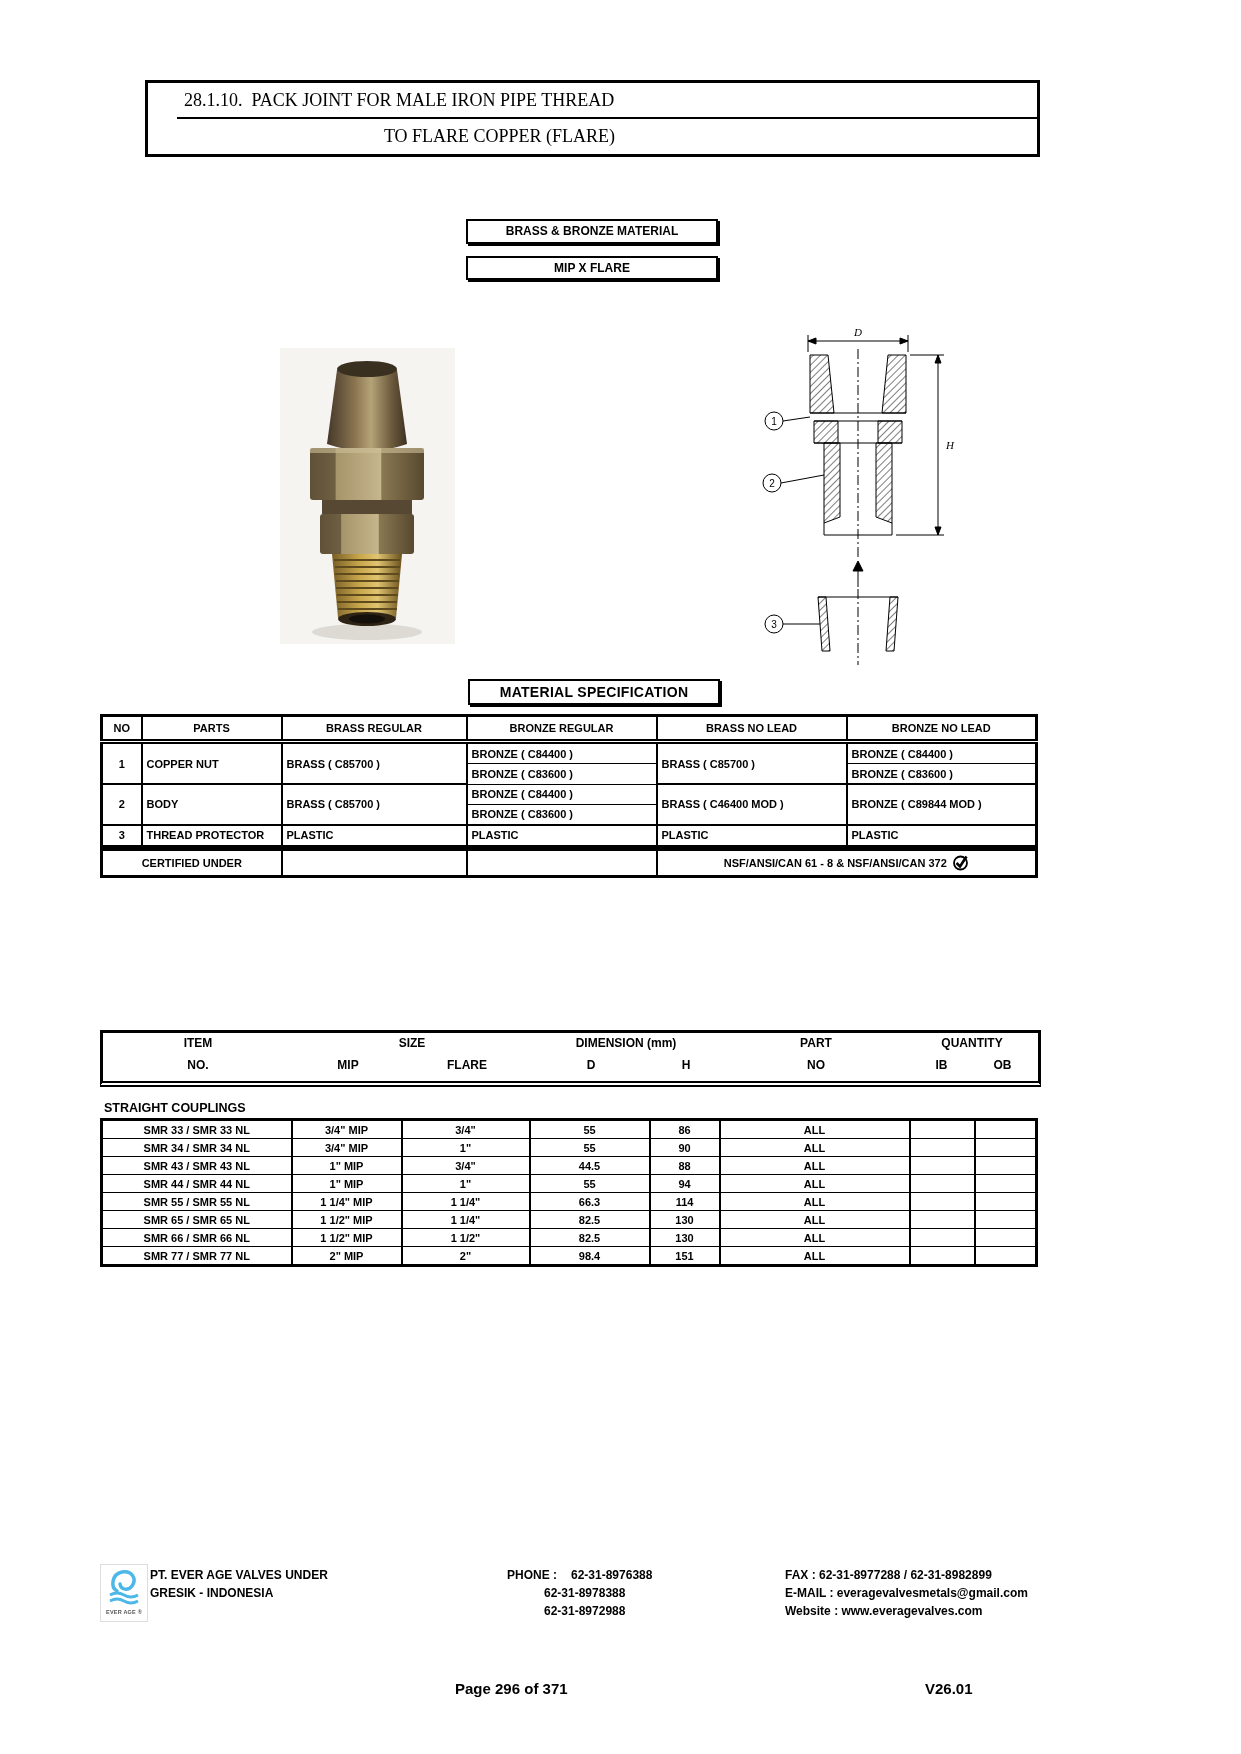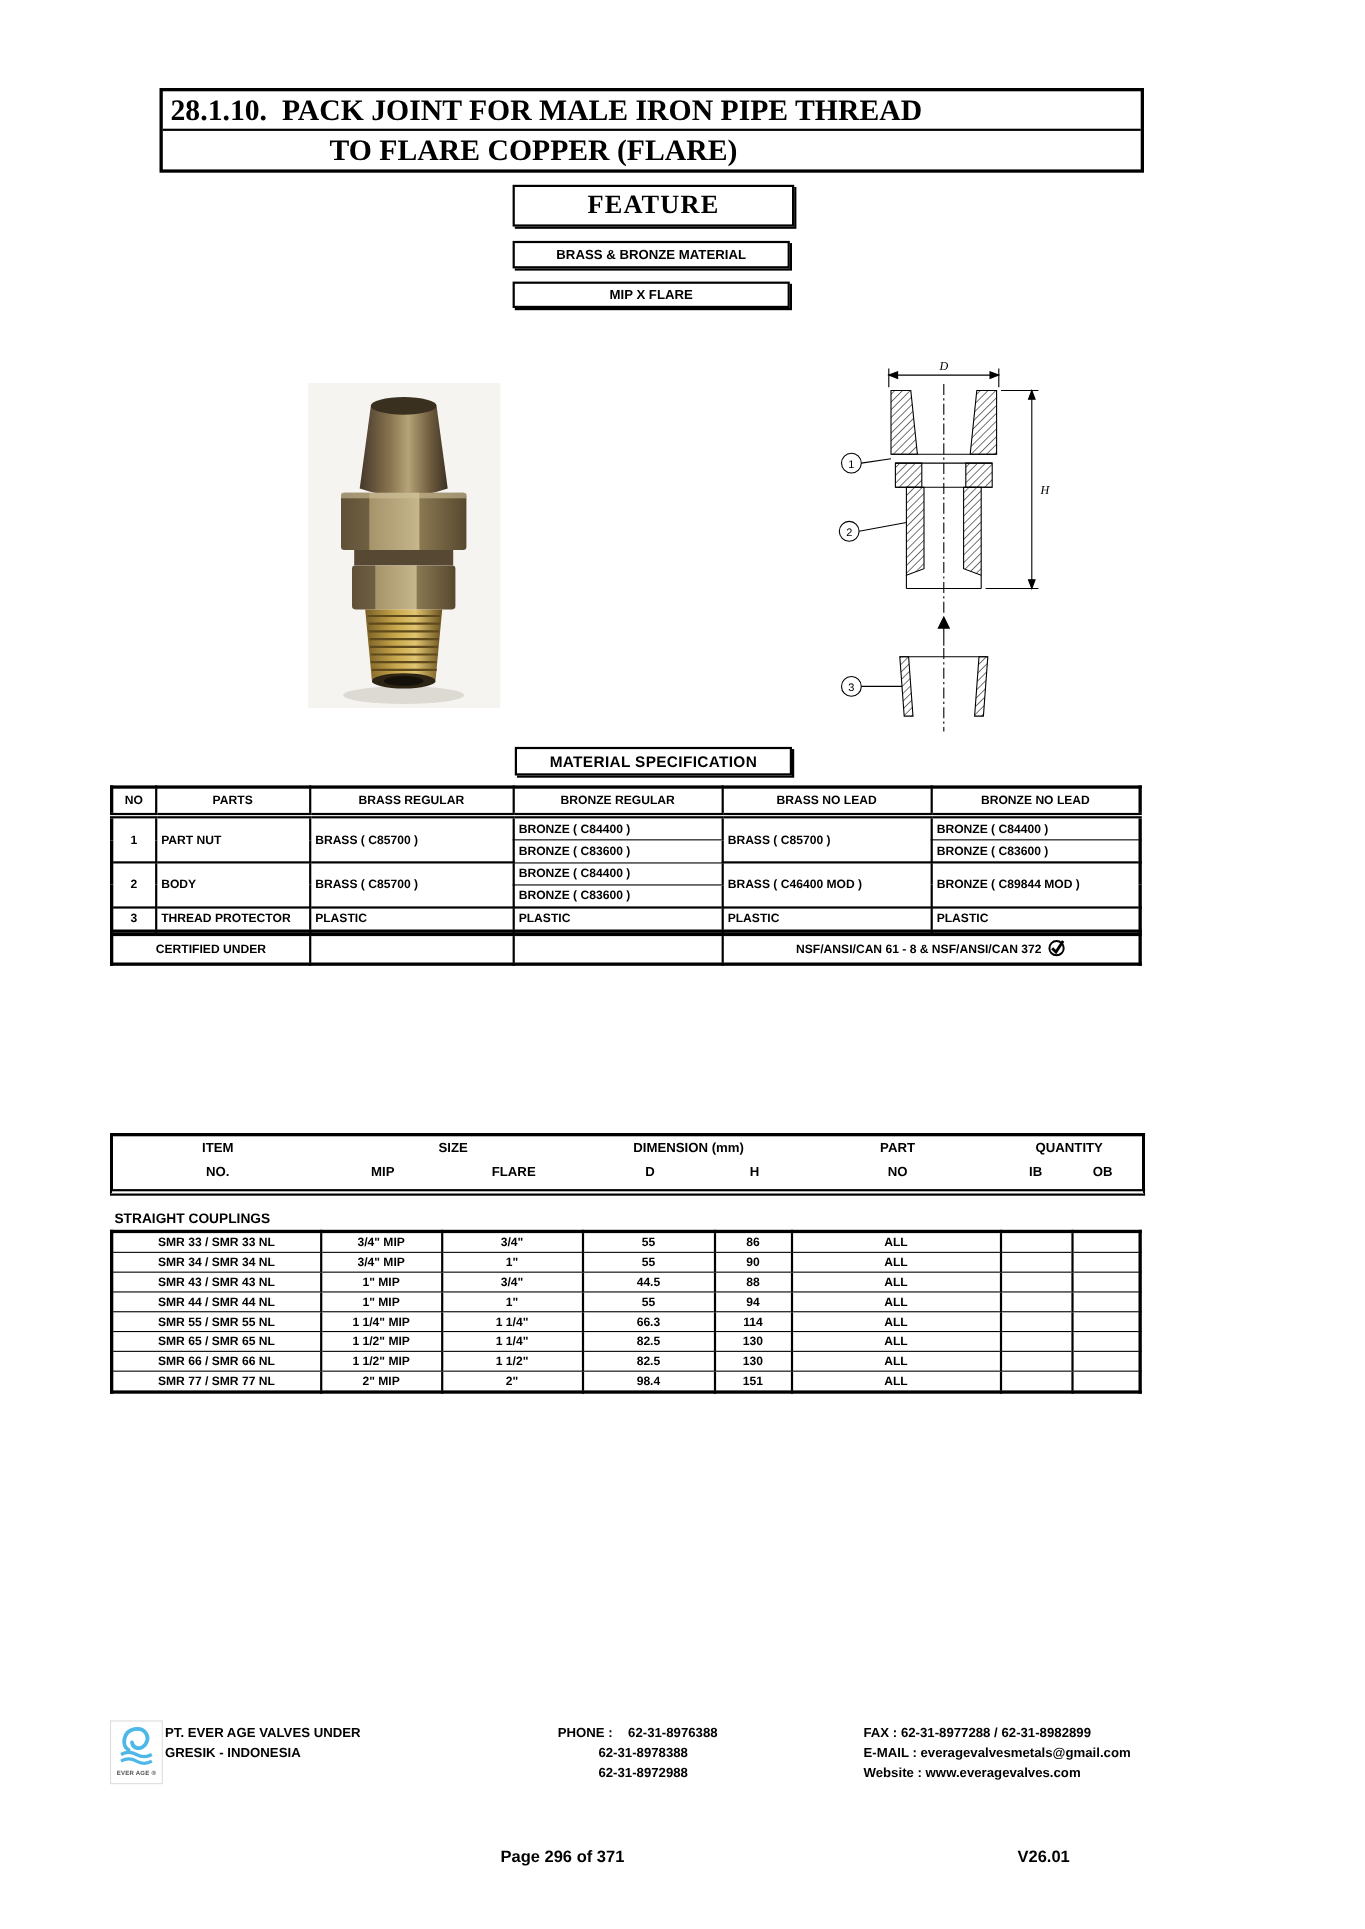--- a/index.html
+++ b/index.html
@@ -1,21 +1,21 @@
 <!DOCTYPE html>
 <html><head>
 <meta charset="utf-8">
 <style>
   html,body{margin:0;padding:0;background:#888;}
   #page{position:relative;width:1241px;height:1754px;background:#fff;margin:0 auto;
         font-family:"Liberation Sans",sans-serif;color:#000;overflow:hidden;}
   .abs{position:absolute;}
   
   #title-box{left:145px;top:80px;width:889px;border:3px solid #000;}
-  .title-line{font-family:"Liberation Serif",serif;font-weight:bold;font-size:27px;line-height:32px;white-space:nowrap;}
+  .title-line{font-family:"Liberation Serif",serif;font-weight:normal;font-size:18px;line-height:32px;white-space:nowrap;margin-left:29px;}
   #title-line1{padding:1px 0 1px 7px;}
   #title-line2{border-top:2px solid #000;padding:1px 215px 2px 0;text-align:center;}
   
   .frame{border:2px solid #000;box-shadow:2px 2px 0 0 #000;background:#fff;text-align:center;}
   #feature-box{left:466px;top:168px;width:252px;height:34px;font-family:"Liberation Serif",serif;
                font-weight:bold;font-size:24px;line-height:34px;letter-spacing:1px;}
   #badge1{left:466px;top:219px;width:248px;height:21px;font-weight:bold;font-size:12px;line-height:21px;}
   #badge2{left:466px;top:256px;width:248px;height:20px;font-weight:bold;font-size:12px;line-height:20px;}
   #mat-title{left:468px;top:679px;width:248px;height:22px;font-weight:bold;font-size:14px;line-height:22px;letter-spacing:.3px;}
   
@@ -46,21 +46,20 @@
 </head>
 <body>
 
 <div id="page">
 
   <div class="abs" id="title-box">
     <div class="title-line" id="title-line1">28.1.10.&nbsp; PACK JOINT FOR MALE IRON PIPE THREAD</div>
     <div class="title-line" id="title-line2">TO FLARE COPPER (FLARE)</div>
   </div>
 
-  <div class="abs frame" id="feature-box">FEATURE</div>
   <div class="abs frame" id="badge1">BRASS &amp; BRONZE MATERIAL</div>
   <div class="abs frame" id="badge2">MIP X FLARE</div>
 
   <svg class="abs" style="left:280px;top:348px;" width="175" height="296" viewBox="0 0 175 296">
     <defs>
       <linearGradient id="gNut" x1="0" y1="0" x2="1" y2="0">
         <stop offset="0" stop-color="#45382a"></stop>
           <stop offset=".35" stop-color="#8a7550"></stop>
         <stop offset=".55" stop-color="#b5a378"></stop>
           <stop offset=".8" stop-color="#6e5c3e"></stop>
@@ -182,21 +181,21 @@
         <tr>
       <th>NO</th>
       <th>PARTS</th>
       <th>BRASS REGULAR</th>
       <th>BRONZE REGULAR</th>
       <th>BRASS NO LEAD</th>
       <th>BRONZE NO LEAD</th>
     </tr>
     <tr>
       <td class="ctr" rowspan="2">1</td>
-      <td rowspan="2">PART NUT</td>
+      <td rowspan="2">COPPER NUT</td>
       <td rowspan="2">BRASS ( C85700 )</td>
       <td class="sub">BRONZE ( C84400 )</td>
       <td rowspan="2">BRASS ( C85700 )</td>
       <td class="sub">BRONZE ( C84400 )</td>
     </tr>
     <tr>
       <td class="sub">BRONZE ( C83600 )</td>
       <td class="sub">BRONZE ( C83600 )</td>
     </tr>
     <tr>

